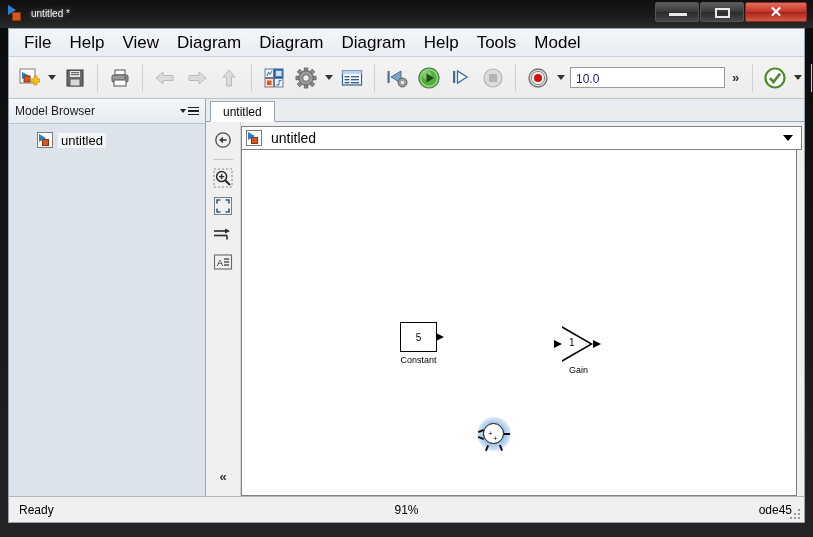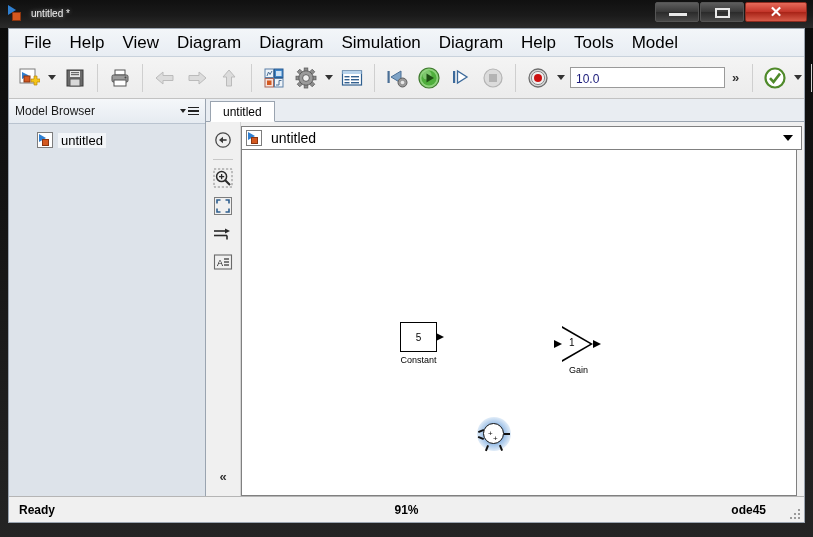--- a/index.html
+++ b/index.html
@@ -539,25 +539,24 @@
   .statusbar {
     height: 25px;
     background: #f0f0f0;
     border-top: 1px solid #b5b5b5;
     display: flex;
     align-items: center;
     position: relative;
     flex: 0 0 auto;
     font-size: 12px;
     color: #000;
-    font-weight: bold;
   }
   .status-ready { position: absolute; left: 10px; }
   .status-zoom { position: absolute; left: 0; right: 0; text-align: center; }
-  .status-solver { position: absolute; right: 38px; }
+  .status-solver { position: absolute; right: 12px; }
   .grip {
     position: absolute;
     right: 4px; bottom: 3px;
     width: 12px; height: 12px;
   }
   .grip i {
     position: absolute;
     width: 2px; height: 2px;
     background: #9a9a9a;
   }
@@ -589,21 +588,20 @@
   </div>
 
   <div class="client">
 
     <div class="menubar">
       <div class="menu-item">File</div>
       <div class="menu-item">Help</div>
       <div class="menu-item">View</div>
       <div class="menu-item">Diagram</div>
       <div class="menu-item">Diagram</div>
-      <div class="menu-item">Simulation</div>
       <div class="menu-item">Diagram</div>
       <div class="menu-item">Help</div>
       <div class="menu-item">Tools</div>
       <div class="menu-item">Model</div>
     </div>
 
     <div class="toolbar">
 
       <div class="tb-btn">
         <svg width="22" height="22" viewBox="0 0 22 22">

